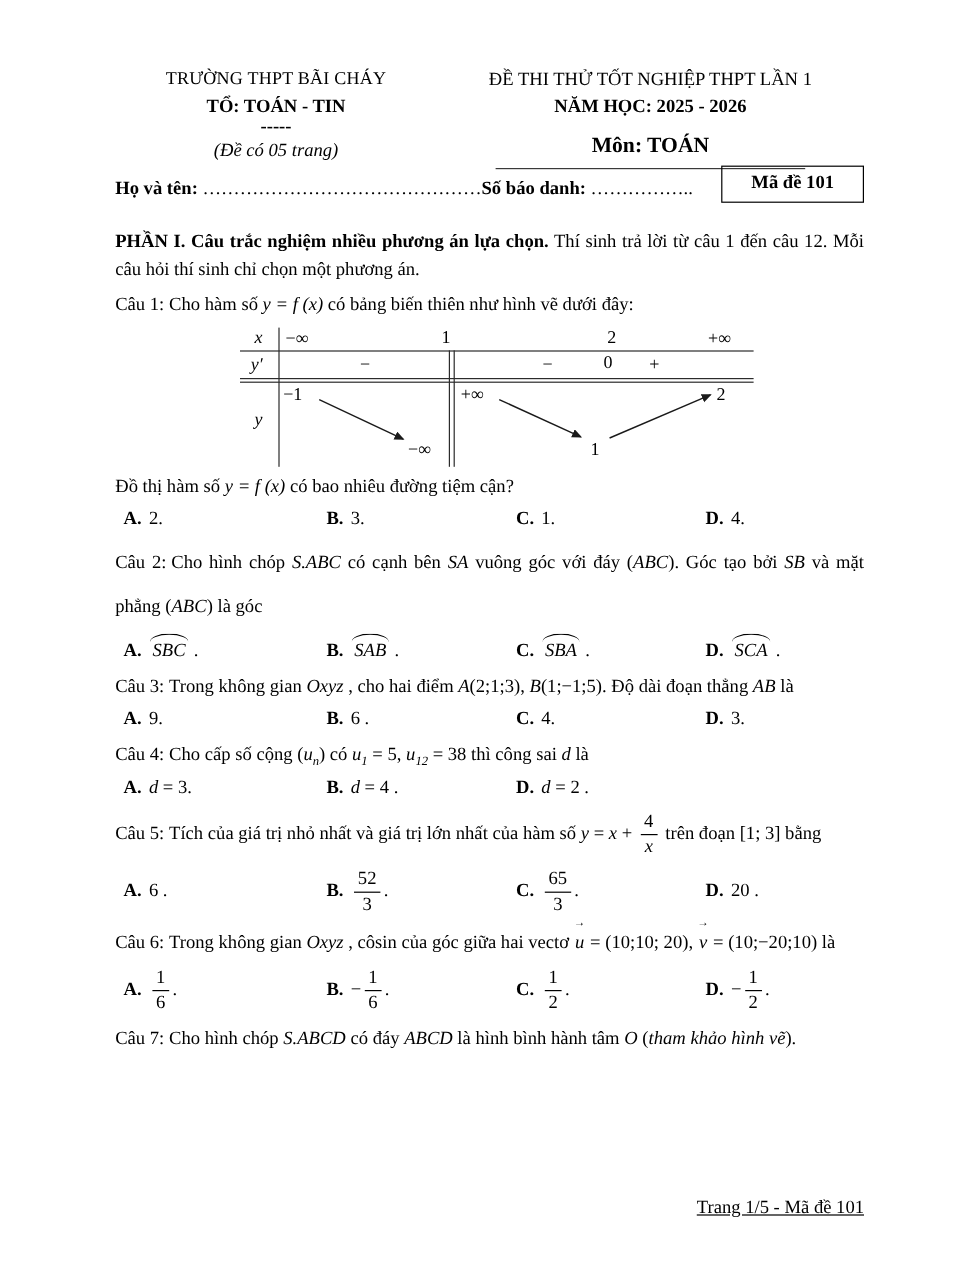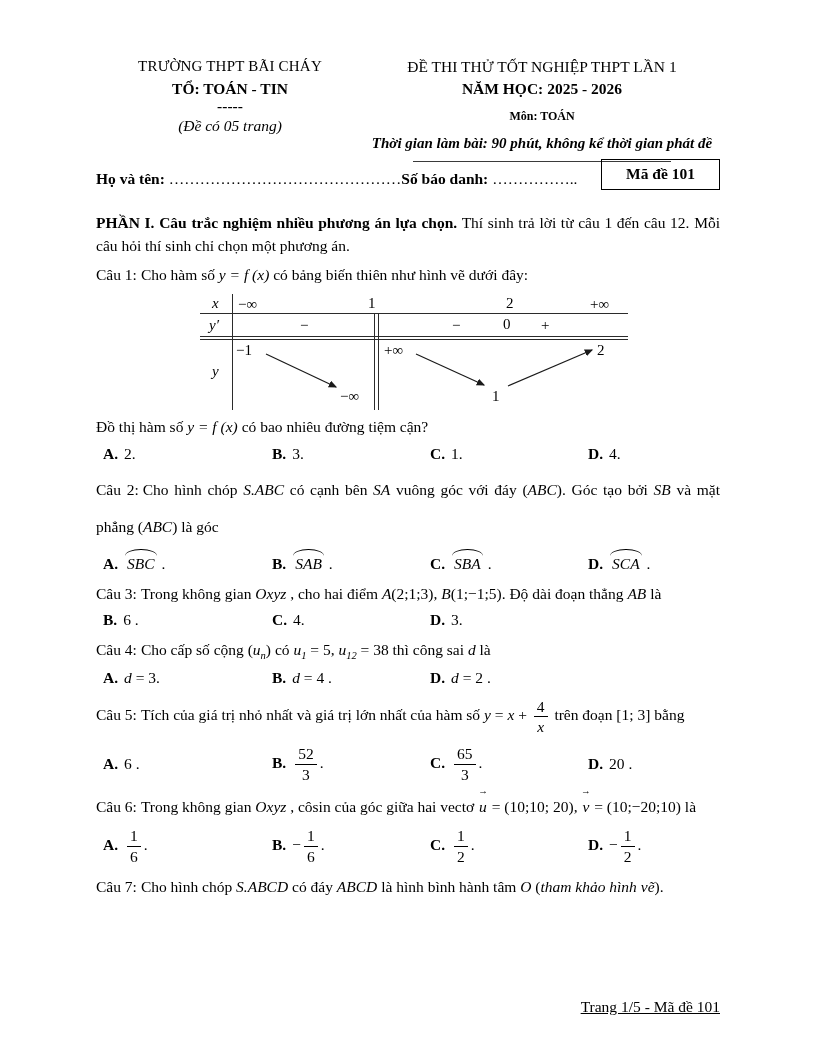--- a/index.html
+++ b/index.html
@@ -14,21 +14,21 @@
   
   .header{display:flex;}
   .header-left{width:268px;text-align:center;}
   .header-right{flex:1;text-align:center;}
   .school{font-size:15px;letter-spacing:.2px;}
   .dept{font-weight:bold;}
   .dashes{font-weight:bold;line-height:.8;}
   .pages-note{font-style:italic;margin-top:2px;}
   .exam-title{font-weight:normal;}
   .school-year{font-weight:bold;}
-  .subject{font-weight:bold;font-size:12px;margin-top:7px;}
+  .subject{font-weight:bold;font-size:18px;margin-top:7px;}
   .duration{font-weight:bold;font-style:italic;font-size:15px;margin-top:8px;}
   .duration-rule{width:258px;height:1px;background:#3a3a3a;margin:6px auto 0;}
 
   
   .name-row{position:relative;height:34px;}
   .name-line{padding-top:6px;white-space:nowrap;}
   .bold{font-weight:bold;}
   .exam-code-box{
     position:absolute;right:0;top:-3px;border:1.6px solid #000;
     padding:3px 24px;font-weight:bold;text-align:center;
@@ -86,21 +86,20 @@
       <div class="header-left">
         <div class="school">TRƯỜNG THPT BÃI CHÁY</div>
         <div class="dept">TỔ: TOÁN - TIN</div>
         <div class="dashes">-----</div>
         <div class="pages-note">(Đề có 05 trang)</div>
       </div>
       <div class="header-right">
         <div class="exam-title">ĐỀ THI THỬ TỐT NGHIỆP THPT LẦN 1</div>
         <div class="school-year">NĂM HỌC: 2025 - 2026</div>
         <div class="subject">Môn: TOÁN</div>
-        <div class="duration">Thời gian làm bài: 90 phút, không kể thời gian phát đề</div>
         <div class="duration-rule"></div>
       </div>
     </div>
 
     <div class="name-row">
       <div class="name-line"><span class="bold">Họ và tên:</span> <span>………………………………………</span><span class="bold">Số báo danh:</span> <span>……………..</span></div>
       <div class="exam-code-box">Mã đề 101</div>
     </div>
 
     <p class="part-heading"><b>PHẦN I. Câu trắc nghiệm nhiều phương án lựa chọn.</b> <span>Thí sinh trả lời từ câu 1 đến câu 12. Mỗi câu hỏi thí sinh chỉ chọn một phương án.</span></p>
@@ -163,20 +162,21 @@
         <span><b class="ol">A.</b><span><span class="hat m">SBC</span><span> .</span></span></span>
         <span><b class="ol">B.</b><span><span class="hat m">SAB</span><span> .</span></span></span>
         <span><b class="ol">C.</b><span><span class="hat m">SBA</span><span> .</span></span></span>
         <span><b class="ol">D.</b><span><span class="hat m">SCA</span><span> .</span></span></span>
       </div>
     </div>
 
     <div class="question">
       <p class="stem"><b class="ql">Câu 3:</b><span><span>Trong không gian </span><span class="m">Oxyz</span><span> , cho hai điểm </span><span class="m">A</span><span>(2;1;3), </span><span class="m">B</span><span>(1;−1;5). Độ dài đoạn thẳng </span><span class="m">AB</span><span> là</span></span></p>
       <div class="options">
+        <span><b class="ol">A.</b><span><span>9.</span></span></span>
         <span><b class="ol">B.</b><span><span>6 .</span></span></span>
         <span><b class="ol">C.</b><span><span>4.</span></span></span>
         <span><b class="ol">D.</b><span><span>3.</span></span></span>
       </div>
     </div>
 
     <div class="question">
       <p class="stem"><b class="ql">Câu 4:</b><span><span>Cho cấp số cộng (</span><span><span class="m">u</span><sub class="m">n</sub></span><span>) có </span><span><span class="m">u</span><sub class="m">1</sub></span><span> = 5, </span><span><span class="m">u</span><sub class="m">12</sub></span><span> = 38 thì công sai </span><span class="m">d</span><span> là</span></span></p>
       <div class="options">
         <span><b class="ol">A.</b><span><span class="m">d</span><span> = 3.</span></span></span>

